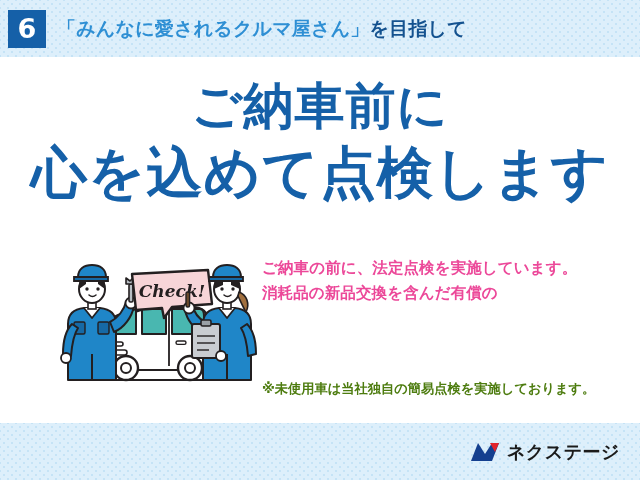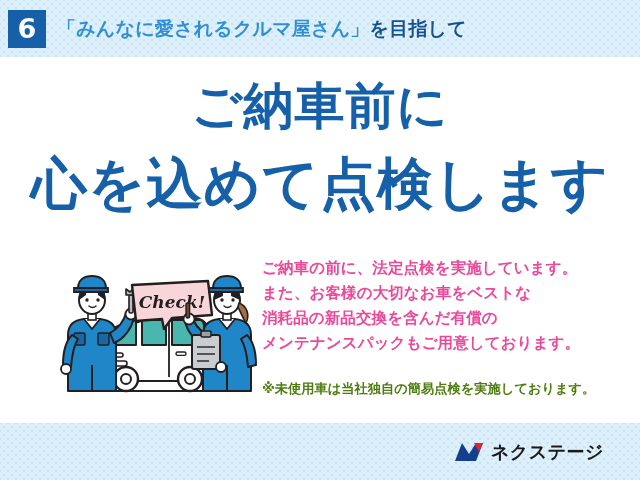--- a/index.html
+++ b/index.html
@@ -74,21 +74,21 @@
     left: 0; top: 20px;
     width: 640px;
     text-align: center;
     color: #1560a8;
     font-weight: bold;
     font-family: "DejaVu Sans", sans-serif;
     letter-spacing: 1px;
     line-height: 1.18;
   }
   #headline-line1 { font-size: 50px; }
-  #headline-line2 { font-size: 56px; margin-top: 15px; }
+  #headline-line2 { font-size: 56px; margin-top: 4px; }
 
   
   #body-copy {
     position: absolute;
     left: 262px; top: 198px;
     width: 360px;
     color: #ec4899;
     font-size: 15.5px;
     font-weight: bold;
     line-height: 1.62;
@@ -100,21 +100,21 @@
     width: 372px;
     color: #4d7c0f;
     font-size: 13.2px;
     font-weight: bold;
     letter-spacing: 0.05px;
   }
 
   
   #illustration {
     position: absolute;
-    left: 60px; top: 216px;
+    left: 60px; top: 205px;
     width: 200px; height: 140px;
   }
   #illustration svg { display: block; }
   .check-text {
     font-family: "DejaVu Serif", serif;
     font-style: italic;
     font-weight: bold;
   }
 
   
@@ -122,21 +122,21 @@
     position: absolute;
     left: 0; top: 423px;
     width: 640px; height: 57px;
     display: flex;
     align-items: center;
     justify-content: flex-end;
   }
   #footer-logo {
     display: flex;
     align-items: center;
-    margin-right: 36px;
+    margin-right: 20px;
   }
   #footer-logo-text {
     margin-left: 7px;
     font-size: 18px;
     font-weight: bold;
     color: #1a1a1a;
     letter-spacing: 0.5px;
   }
 </style>
 </head>
@@ -153,23 +153,21 @@
 
   <div id="main">
 
     <div id="headline">
       <div id="headline-line1">ご納車前に</div>
       <div id="headline-line2">心を込めて点検します</div>
     </div>
 
     <div id="body-copy">
       <div>ご納車の前に、法定点検を実施しています。</div>
-      <div>また、お客様の大切なお車をベストな</div>
       <div>消耗品の新品交換を含んだ有償の</div>
-      <div>メンテナンスパックもご用意しております。</div>
     </div>
 
     <div id="body-note">※未使用車は当社独自の簡易点検を実施しております。</div>
 
     <div id="illustration">
       <svg width="200" height="140" viewBox="0 0 200 140" xmlns="http://www.w3.org/2000/svg">
 
         <g>
 
           <path d="M40 108 L40 74 C40 67 45 60 54 57 L78 49 C86 46 96 45 106 45

